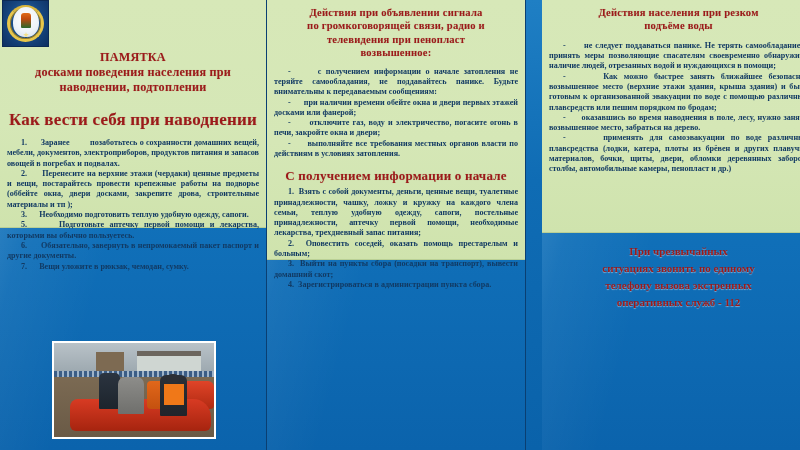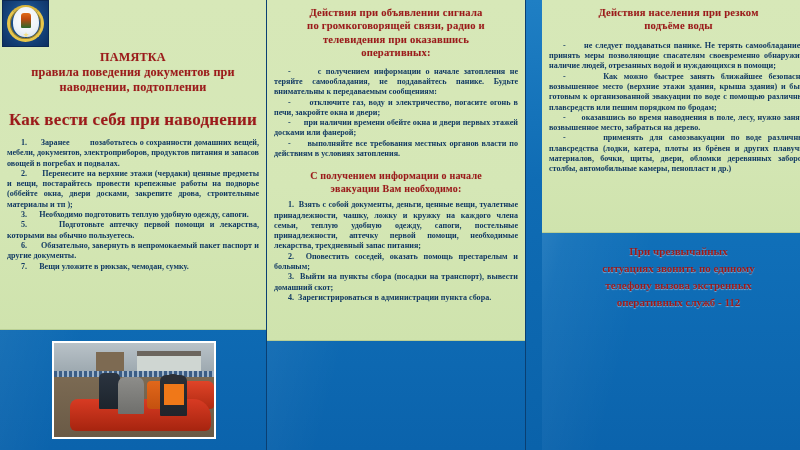--- a/index.html
+++ b/index.html
@@ -41,22 +41,22 @@
     position: absolute;
     left: 0;
     right: 0;
     top: 0;
     background: linear-gradient(180deg,#d7e8b8 0%, #d5e7b6 55%, #cfe3ad 100%);
     box-sizing: border-box;
     padding: 4px 7px 5px 7px;
     border-bottom: 1px solid #b9cf95;
     z-index: 2;
   }
-  .green-left  { height: 330px; }
-  .green-mid   { height: 341px; }
+  .green-left  { height: 228px; }
+  .green-mid   { height: 260px; }
   .green-right { height: 233px; }
 
   
   .emblem {
     position: absolute;
     left: 2px;
     top: 0px;
     width: 47px;
     height: 47px;
     background: radial-gradient(ellipse at 50% 42%, #2f6fae 0%, #16457e 55%, #0d2f61 100%);
@@ -94,21 +94,21 @@
     margin: 0;
     letter-spacing: .2px;
     text-shadow: 0 0 1px rgba(120,10,10,.25);
   }
   h1.main-title {
     font-size: 12.2px;
     line-height: 15px;
     margin-top: 46px;
   }
   h2.sec-title {
-    font-size: 10px;
+    font-size: 13px;
     line-height: 13px;
   }
   h2.top-title {
     font-size: 10.6px;
     line-height: 13.4px;
     margin-top: 2px;
   }
   h2.howto {
     margin-top: 18px;
     margin-bottom: 12px;
@@ -182,21 +182,21 @@
 
       <div class="emblem">
         <div class="wreath"></div>
         <div class="disc"></div>
         <div class="figure"></div>
         <div class="star"></div>
       </div>
 
       <h1 class="main-title">
         <span>ПАМЯТКА</span><br>
-        <span>правила поведения документов при</span><br>
+        <span>досками поведения населения при</span><br>
         <span>наводнении, подтоплении</span>
       </h1>
 
       <h2 class="sec-title howto">Как вести себя при наводнении</h2>
 
       <p class="body">1.&nbsp;&nbsp;&nbsp;&nbsp;&nbsp;&nbsp;Заранее&nbsp;&nbsp;&nbsp;&nbsp;&nbsp;&nbsp;&nbsp;&nbsp; позаботьтесь о сохранности домашних вещей, мебели, документов, электроприборов, продуктов питания и запасов овощей в погребах и подвалах.</p>
       <p class="body">2.&nbsp;&nbsp;&nbsp;&nbsp;&nbsp;&nbsp;Перенесите на верхние этажи (чердаки) ценные предметы и вещи, постарайтесь провести крепежные работы на подворье (оббейте окна, двери досками, закрепите дрова, строительные материалы и тп );</p>
       <p class="body">3.&nbsp;&nbsp;&nbsp;&nbsp;&nbsp;&nbsp;Необходимо подготовить теплую удобную одежду, сапоги.</p>
       <p class="body">5.&nbsp;&nbsp;&nbsp;&nbsp;&nbsp;&nbsp;Подготовьте аптечку первой помощи и лекарства, которыми вы обычно пользуетесь.</p>
       <p class="body">6.&nbsp;&nbsp;&nbsp;&nbsp;&nbsp;&nbsp;Обязательно, завернуть в непромокаемый пакет паспорт и другие документы.</p>
@@ -222,34 +222,33 @@
     </div>
   </div>
 
   <div class="panel panel-mid">
 
     <div class="green-card green-mid">
 
       <h2 class="sec-title top-title">
         <span>Действия при объявлении сигнала</span><br>
         <span>по громкоговорящей связи, радио и</span><br>
-        <span>телевидения при оказавшись</span><br>
-        <span>оперативных:</span>
+        <span>телевидения при пенопласт</span><br>
+        <span>возвышенное:</span>
       </h2>
 
       <div style="height:7px"></div>
 
       <p class="body dash">-&nbsp;&nbsp;&nbsp;&nbsp;&nbsp;&nbsp;с получением информации о начале затопления не теряйте самообладания, не поддавайтесь панике. Будьте внимательны к передаваемым сообщениям:</p>
+      <p class="body dash">-&nbsp;&nbsp;&nbsp;&nbsp;&nbsp;&nbsp;при наличии времени обейте окна и двери первых этажей досками или фанерой;</p>
       <p class="body dash">-&nbsp;&nbsp;&nbsp;&nbsp;&nbsp;&nbsp;отключите газ, воду и электричество, погасите огонь в печи, закройте окна и двери;</p>
-      <p class="body dash">-&nbsp;&nbsp;&nbsp;&nbsp;&nbsp;&nbsp;при наличии времени обейте окна и двери первых этажей досками или фанерой;</p>
       <p class="body dash">-&nbsp;&nbsp;&nbsp;&nbsp;&nbsp;&nbsp;выполняйте все требования местных органов власти по действиям в условиях затопления.</p>
 
       <h2 class="sec-title spaced">
         <span>С получением информации о начале</span><br>
-        <span>эвакуации Вам необходимо:</span>
       </h2>
 
       <p class="body">1.&nbsp;&nbsp;Взять с собой документы, деньги, ценные вещи, туалетные принадлежности, чашку, ложку и кружку на каждого члена семьи, теплую удобную одежду, сапоги, постельные принадлежности, аптечку первой помощи, необходимые лекарства, трехдневный запас питания;</p>
       <p class="body">2.&nbsp;&nbsp;Оповестить соседей, оказать помощь престарелым и больным;</p>
       <p class="body">3.&nbsp;&nbsp;Выйти на пункты сбора (посадки на транспорт), вывести домашний скот;</p>
       <p class="body">4.&nbsp;&nbsp;Зарегистрироваться в администрации пункта сбора.</p>
     </div>
 
   </div>
 

